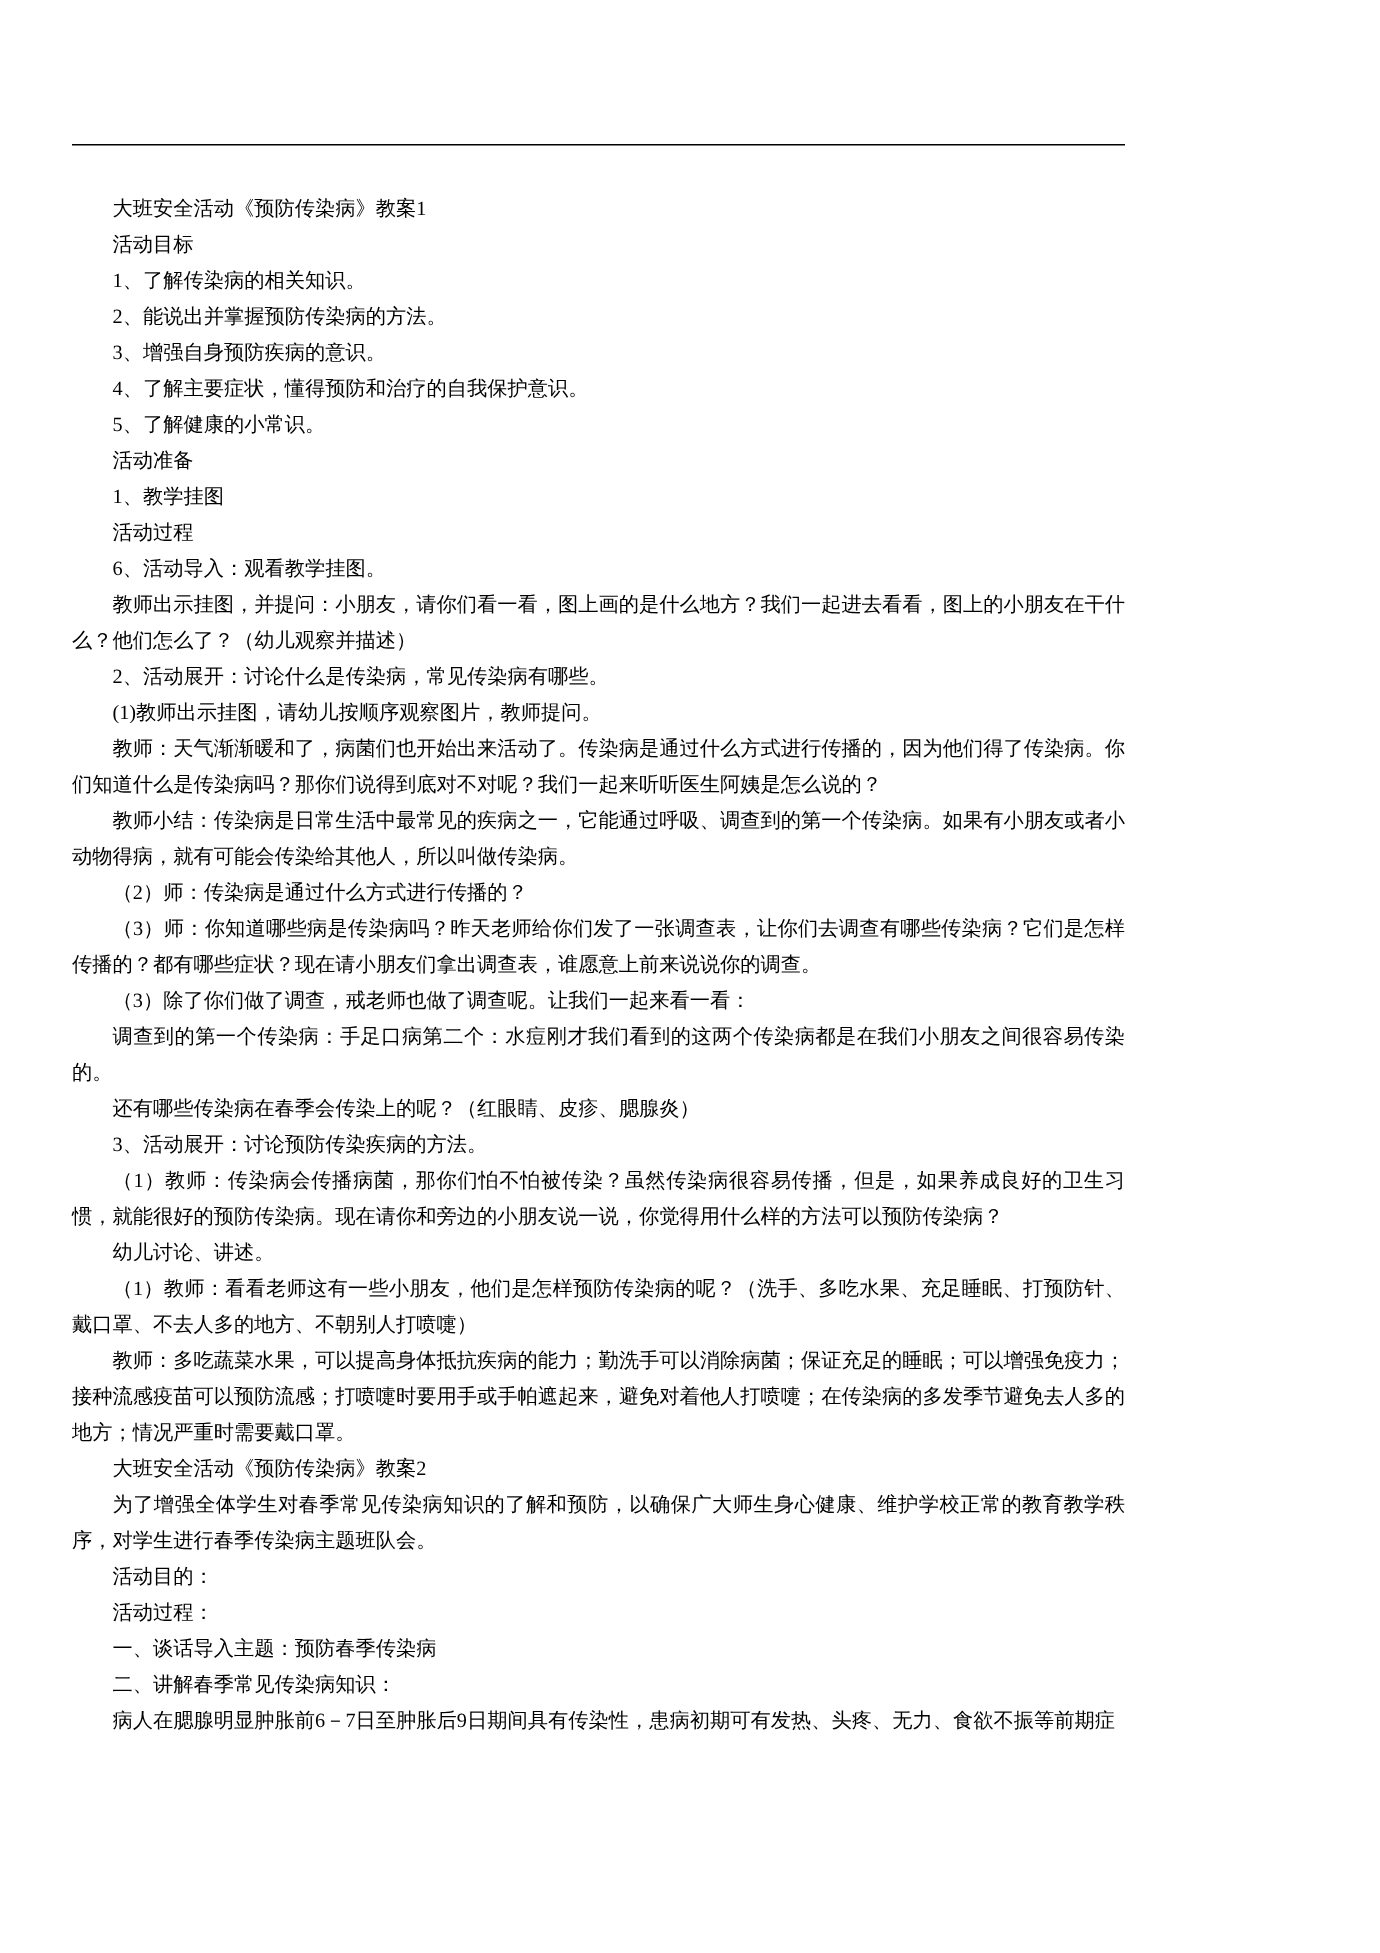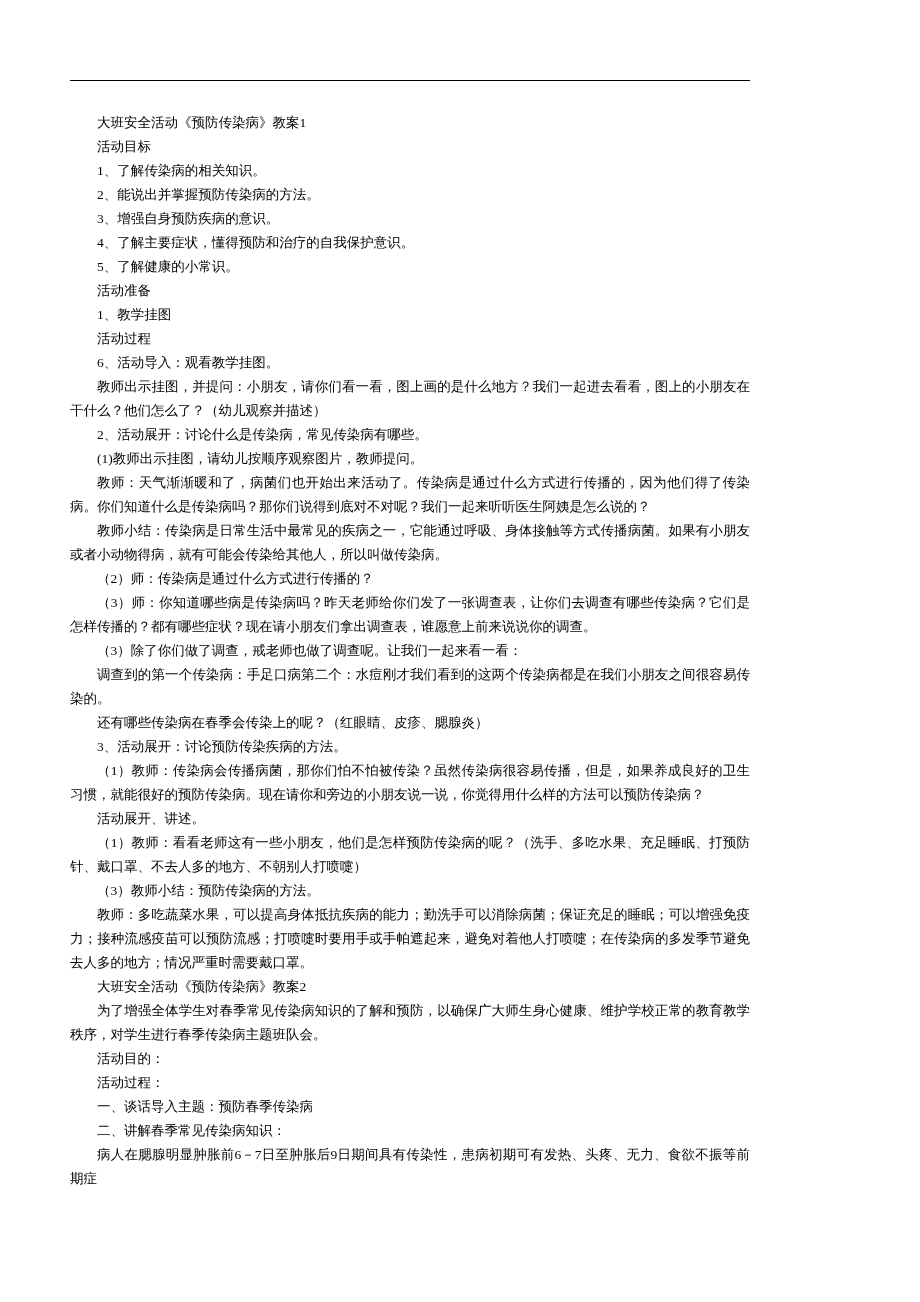--- a/index.html
+++ b/index.html
@@ -4,22 +4,23 @@
 <style>
   body {
     margin: 0;
     padding: 0;
     background: #ffffff;
     font-family: "SimSun", "宋体", serif;
     width: 920px;
   }
   .page {
     width: 840px;
-    padding: 80px 90px 60px 70px;
+    padding: 80px 90px 60px 48px;
     box-sizing: border-box;
+    margin-top: 16px;
   }
   .hr-line {
     border: none;
     border-top: 1px solid #000;
     margin: 0 0 30px 0;
   }
   .para {
     font-size: 13.5px;
     line-height: 24px;
     color: #000;
@@ -44,31 +45,30 @@
       <p class="para indent">4、了解主要症状，懂得预防和治疗的自我保护意识。</p>
       <p class="para indent">5、了解健康的小常识。</p>
       <p class="para indent">活动准备</p>
       <p class="para indent">1、教学挂图</p>
       <p class="para indent">活动过程</p>
       <p class="para indent">6、活动导入：观看教学挂图。</p>
       <p class="para indent">教师出示挂图，并提问：小朋友，请你们看一看，图上画的是什么地方？我们一起进去看看，图上的小朋友在干什么？他们怎么了？（幼儿观察并描述）</p>
       <p class="para indent">2、活动展开：讨论什么是传染病，常见传染病有哪些。</p>
       <p class="para indent">(1)教师出示挂图，请幼儿按顺序观察图片，教师提问。</p>
       <p class="para indent">教师：天气渐渐暖和了，病菌们也开始出来活动了。传染病是通过什么方式进行传播的，因为他们得了传染病。你们知道什么是传染病吗？那你们说得到底对不对呢？我们一起来听听医生阿姨是怎么说的？</p>
-      <p class="para indent">教师小结：传染病是日常生活中最常见的疾病之一，它能通过呼吸、身体接触等方式传播病菌。如果有小朋友或者小动物得病，就有可能会传染给其他人，所以叫做传染病。</p>
+      <p class="para indent">教师小结：传染病是日常生活中最常见的疾病之一，它能通过呼吸、调查到的第一个传染病。如果有小朋友或者小动物得病，就有可能会传染给其他人，所以叫做传染病。</p>
       <p class="para indent">（2）师：传染病是通过什么方式进行传播的？</p>
       <p class="para indent">（3）师：你知道哪些病是传染病吗？昨天老师给你们发了一张调查表，让你们去调查有哪些传染病？它们是怎样传播的？都有哪些症状？现在请小朋友们拿出调查表，谁愿意上前来说说你的调查。</p>
       <p class="para indent">（3）除了你们做了调查，戒老师也做了调查呢。让我们一起来看一看：</p>
       <p class="para indent">调查到的第一个传染病：手足口病第二个：水痘刚才我们看到的这两个传染病都是在我们小朋友之间很容易传染的。</p>
       <p class="para indent">还有哪些传染病在春季会传染上的呢？（红眼睛、皮疹、腮腺炎）</p>
       <p class="para indent">3、活动展开：讨论预防传染疾病的方法。</p>
       <p class="para indent">（1）教师：传染病会传播病菌，那你们怕不怕被传染？虽然传染病很容易传播，但是，如果养成良好的卫生习惯，就能很好的预防传染病。现在请你和旁边的小朋友说一说，你觉得用什么样的方法可以预防传染病？</p>
-      <p class="para indent">活动展开、讲述。</p>
+      <p class="para indent">幼儿讨论、讲述。</p>
       <p class="para indent">（1）教师：看看老师这有一些小朋友，他们是怎样预防传染病的呢？（洗手、多吃水果、充足睡眠、打预防针、戴口罩、不去人多的地方、不朝别人打喷嚏）</p>
-      <p class="para indent">（3）教师小结：预防传染病的方法。</p>
       <p class="para indent">教师：多吃蔬菜水果，可以提高身体抵抗疾病的能力；勤洗手可以消除病菌；保证充足的睡眠；可以增强免疫力；接种流感疫苗可以预防流感；打喷嚏时要用手或手帕遮起来，避免对着他人打喷嚏；在传染病的多发季节避免去人多的地方；情况严重时需要戴口罩。</p>
       <p class="para indent">大班安全活动《预防传染病》教案2</p>
       <p class="para indent">为了增强全体学生对春季常见传染病知识的了解和预防，以确保广大师生身心健康、维护学校正常的教育教学秩序，对学生进行春季传染病主题班队会。</p>
       <p class="para indent">活动目的：</p>
       <p class="para indent">活动过程：</p>
       <p class="para indent">一、谈话导入主题：预防春季传染病</p>
       <p class="para indent">二、讲解春季常见传染病知识：</p>
       <p class="para indent">病人在腮腺明显肿胀前6－7日至肿胀后9日期间具有传染性，患病初期可有发热、头疼、无力、食欲不振等前期症</p>
     </div>
 </div>

